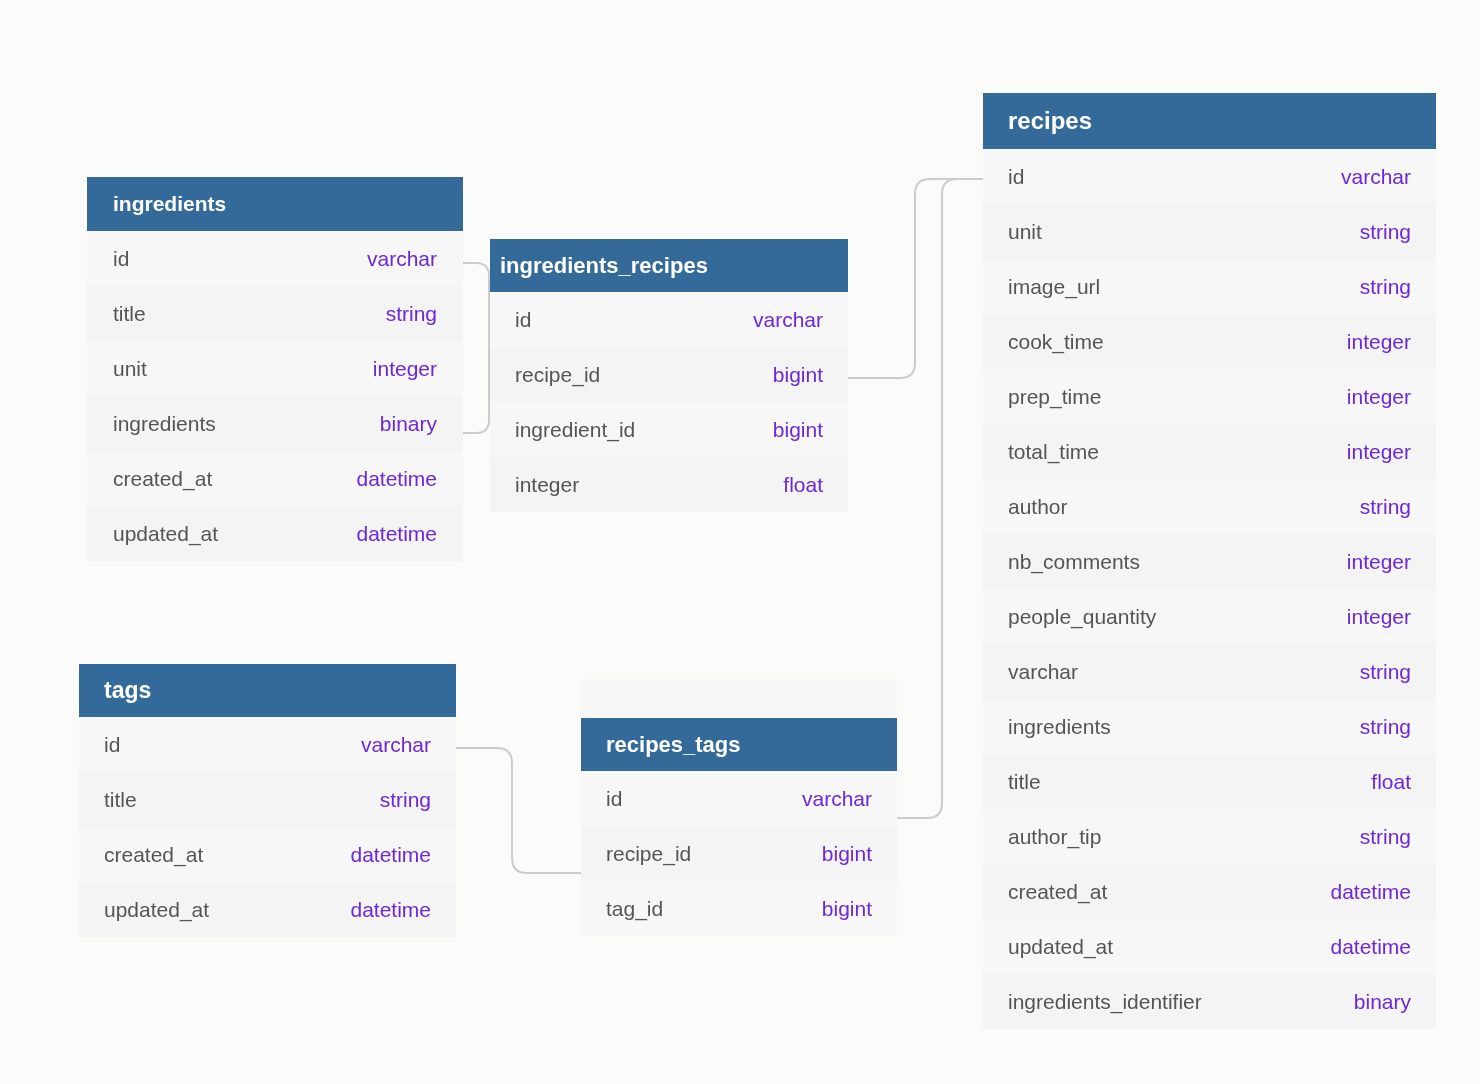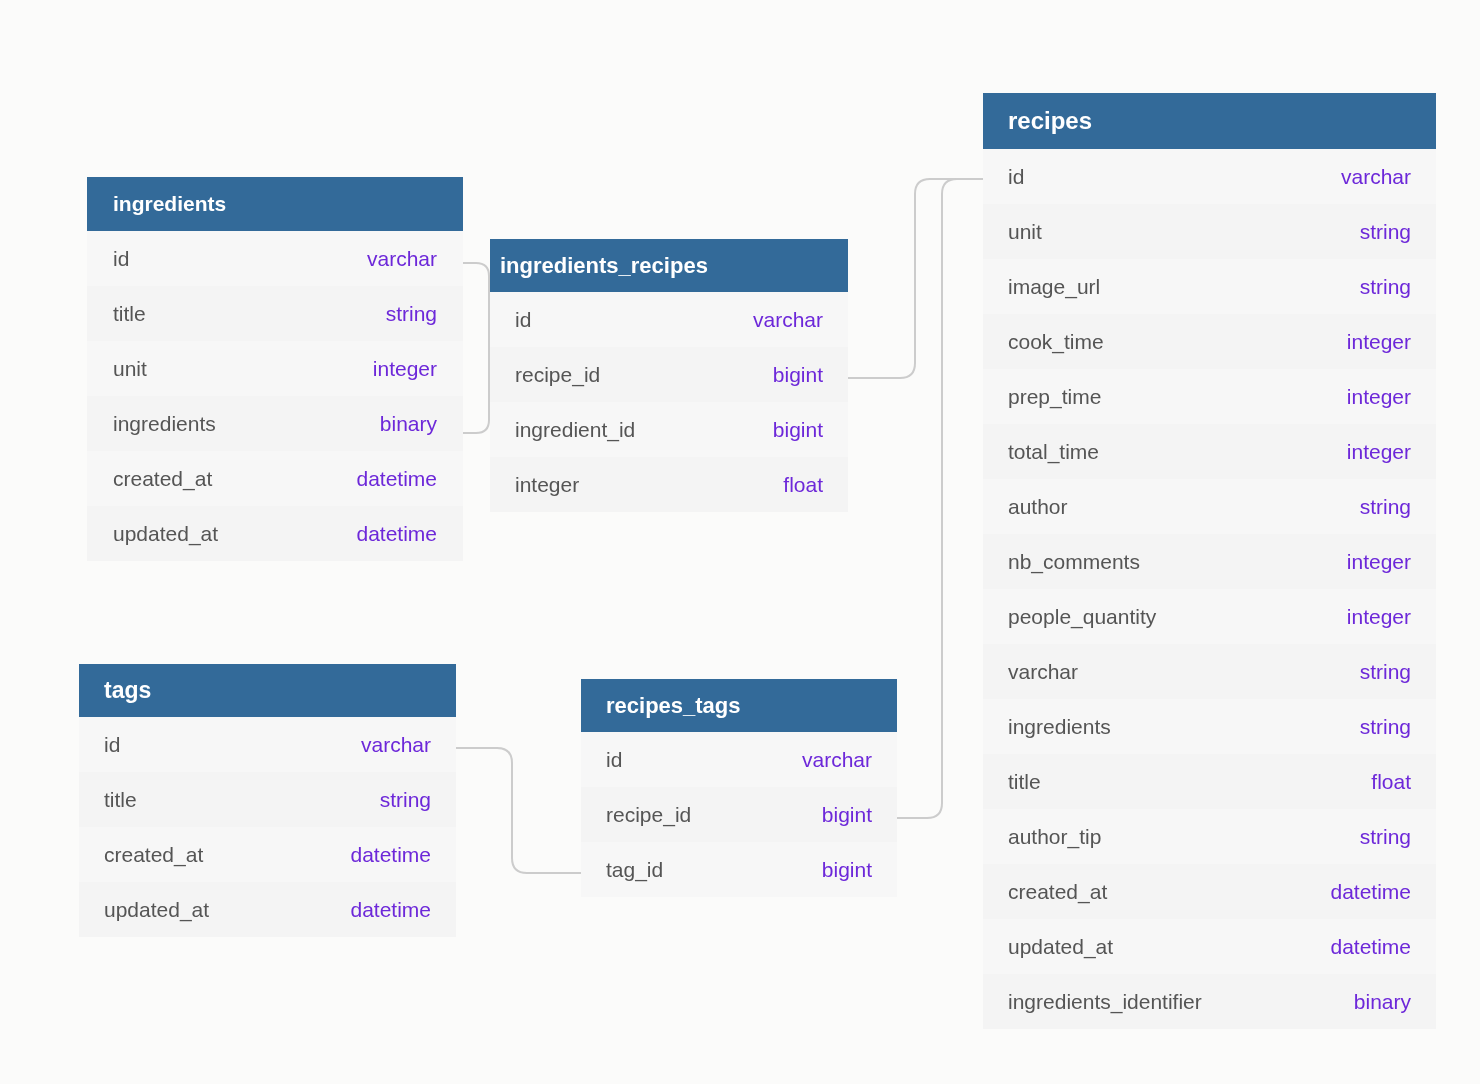--- a/index.html
+++ b/index.html
@@ -77,21 +77,21 @@
   #ent-recipes .entity-header { height: 56px; padding: 0 25px; font-size: 24px; }
   #ent-recipes .field-row { height: 55px; padding: 0 25px; font-size: 21px; }
 
   
   #ent-tags { left: 79px; top: 664px; width: 377px; }
   #ent-tags .entity-header { height: 53px; padding: 0 25px; font-size: 23px; align-items: center; }
   #ent-tags .field-row { height: 55px; padding: 0 25px; font-size: 21px; }
 
   
   #ent-recipes_tags { left: 581px; top: 679px; width: 316px; }
-  #ent-recipes_tags .entity-header { height: 53px; padding: 0 25px; font-size: 22px; }
+  #ent-recipes_tags .entity-header { height: 53px; padding: 0 25px; font-size: 22px; margin-top: 39px; }
   #ent-recipes_tags .field-row { height: 55px; padding: 0 25px; font-size: 21px; }
 </style>
 </head>
 <body>
 
 <div id="canvas">
 
   <svg id="edges" viewBox="0 0 1480 1084" xmlns="http://www.w3.org/2000/svg">
       <path d="M 463 263 L 476 263 Q 489 263 489 276 L 489 420 Q 489 433 476 433 L 463 433" fill="none" stroke="#cccccc" stroke-width="2" stroke-linecap="round"></path>
       <path d="M 848 378 L 900 378 Q 915 378 915 363 L 915 194 Q 915 179 930 179 L 983 179" fill="none" stroke="#cccccc" stroke-width="2" stroke-linecap="round"></path>

